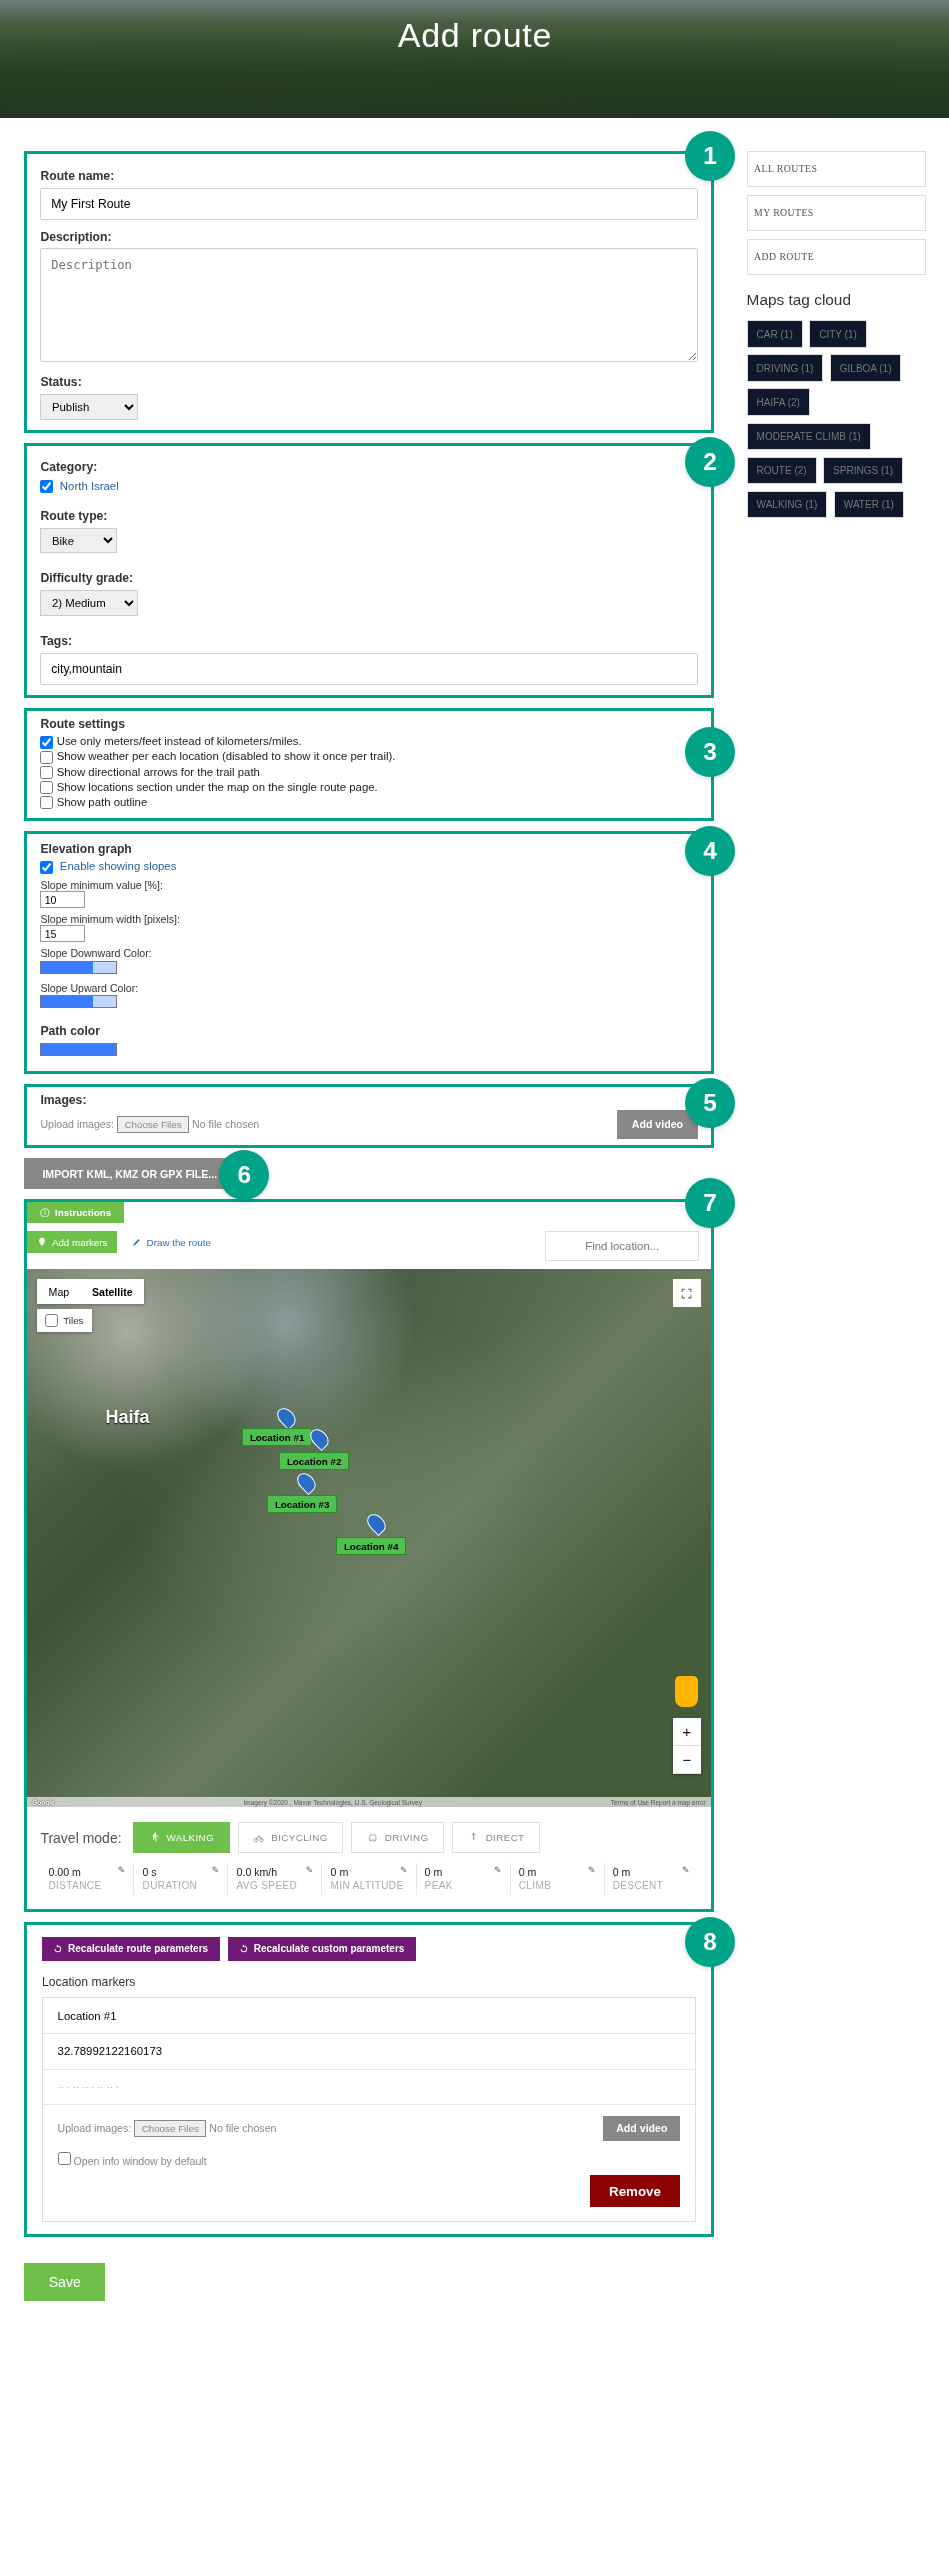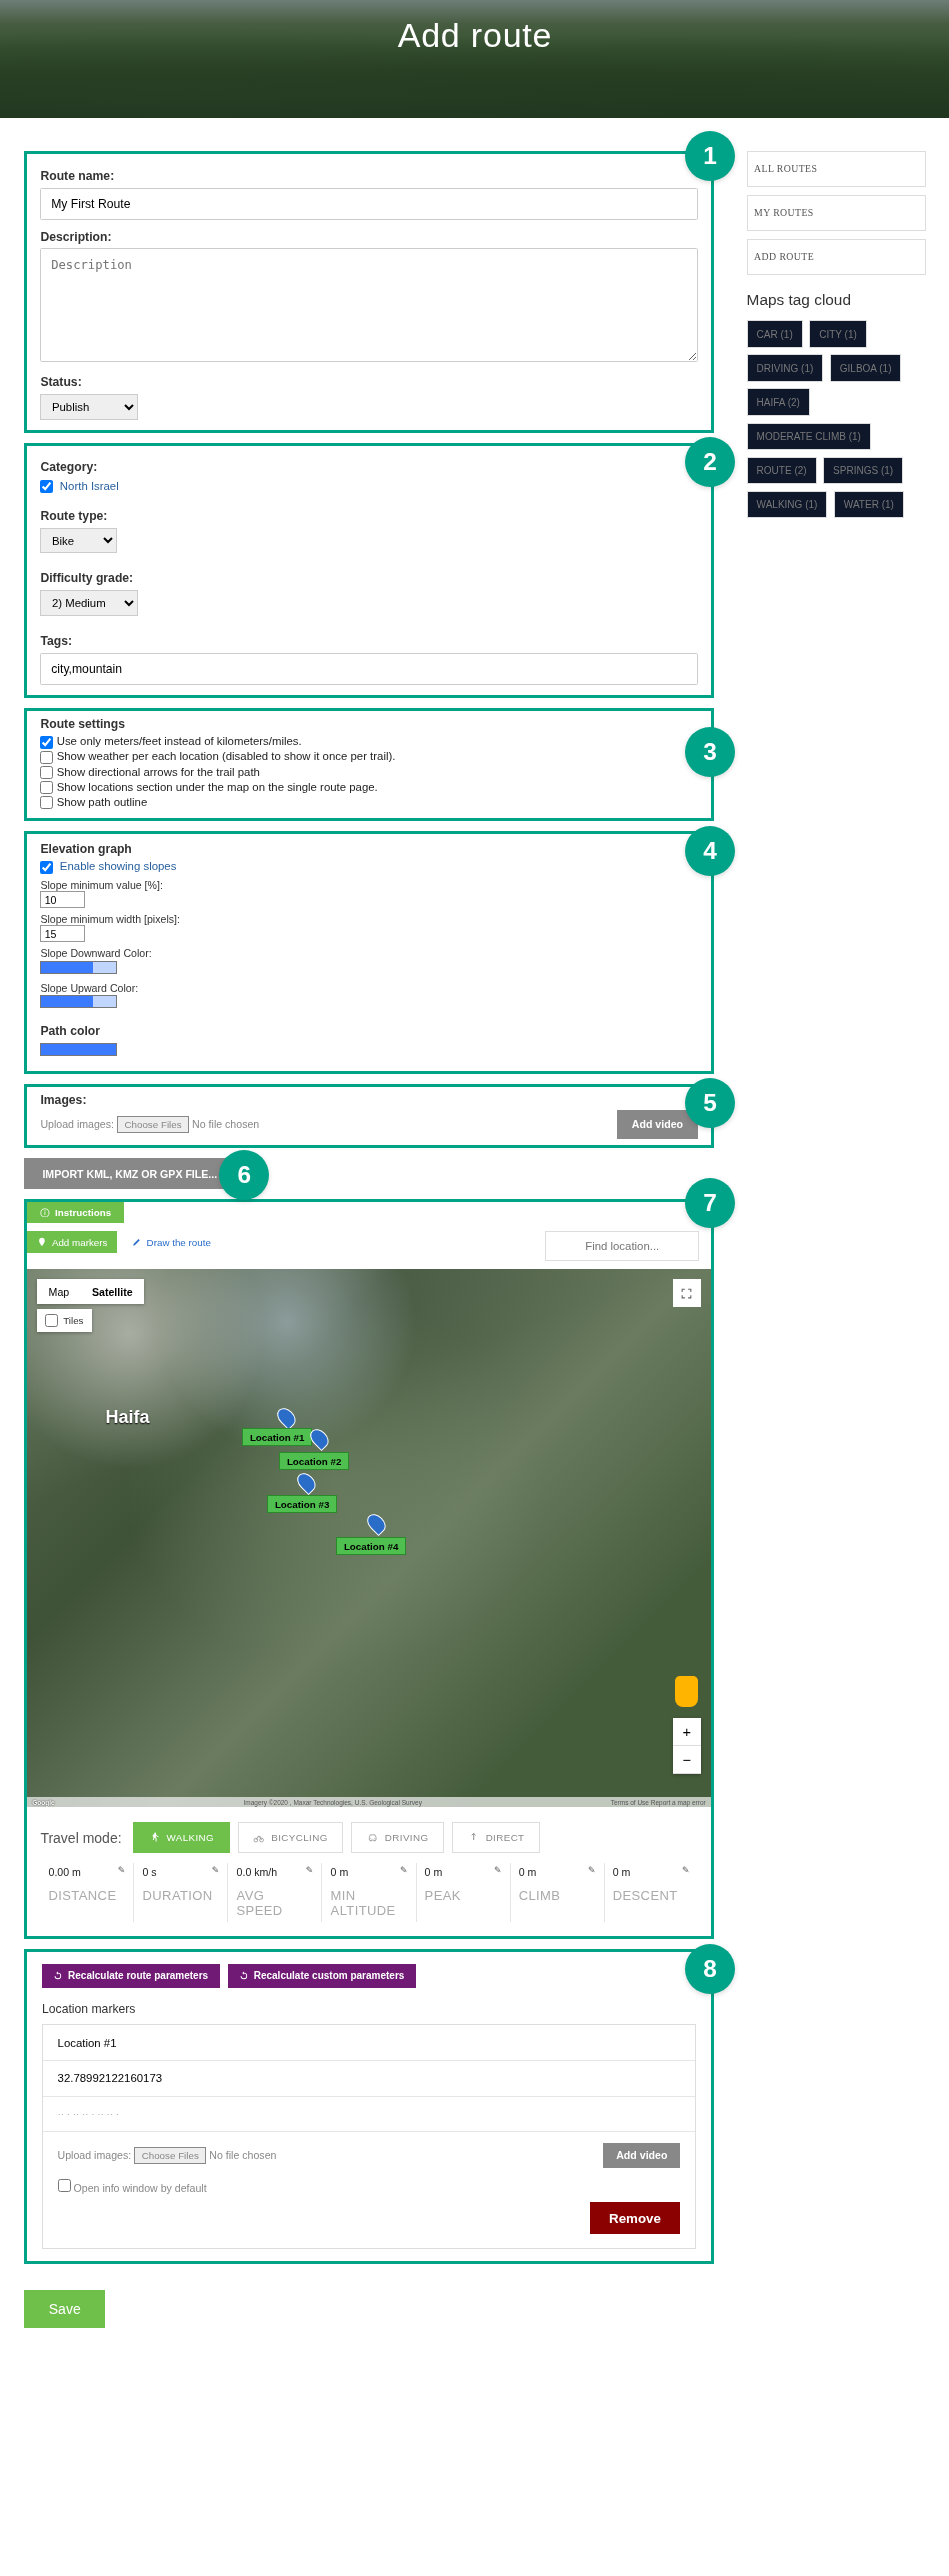--- a/index.html
+++ b/index.html
@@ -160,21 +160,21 @@
     border:0.8px solid #ddd; background:#fff; padding:9px 14.6px; font-size:9.8px; color:#888; letter-spacing:0.4px;
     display:inline-flex; gap:6.5px; align-items:center;
   }
   .travel-btn.active { background:#6fbf4b; color:#fff; border-color:#6fbf4b;}
 
   .stats-row { display:flex; margin-top:9.8px;}
   .stat { flex:1; border-right:0.8px solid #e5e5e5; padding:3.3px 8.1px; position:relative;}
   .stat:last-child{ border-right:none;}
   .stat .edit{ position:absolute; top:1.6px; right:8.1px; font-size:9px; color:#555;}
   .stat-val{ font-size:10.6px; color:#222;}
-  .stat-lbl{ font-size:13px; color:#aaa; letter-spacing:0.4px; margin-top:10px;}
+  .stat-lbl{ font-size:10px; color:#aaa; letter-spacing:0.4px; margin-top:2px;}
 
   
   .recalc-row{ display:flex; gap:8.1px; margin-bottom:14.6px;}
   .loc-panel{ border:0.8px solid #ddd; padding:0; margin-top:8.1px;}
   .loc-field{ border:none; border-bottom:0.8px solid #e6e6e6; width:100%; padding:11.4px 14.6px; font-size:11.4px;}
   .loc-sub{ padding:11.4px 14.6px; font-size:10.6px; color:#888; display:flex; justify-content:space-between; align-items:center;}
   .loc-remove-row{ padding:0 14.6px 14.6px; text-align:right;}
   .remove-btn{ background:#8b0000; color:#fff; border:none; padding:8.1px 19.5px; font-weight:700;}
   .save-btn{ background:#6fbf4b; color:#fff; border:none; padding:11.4px 24.4px; font-size:14px; border-radius:0; margin-top:16.3px;}
 

